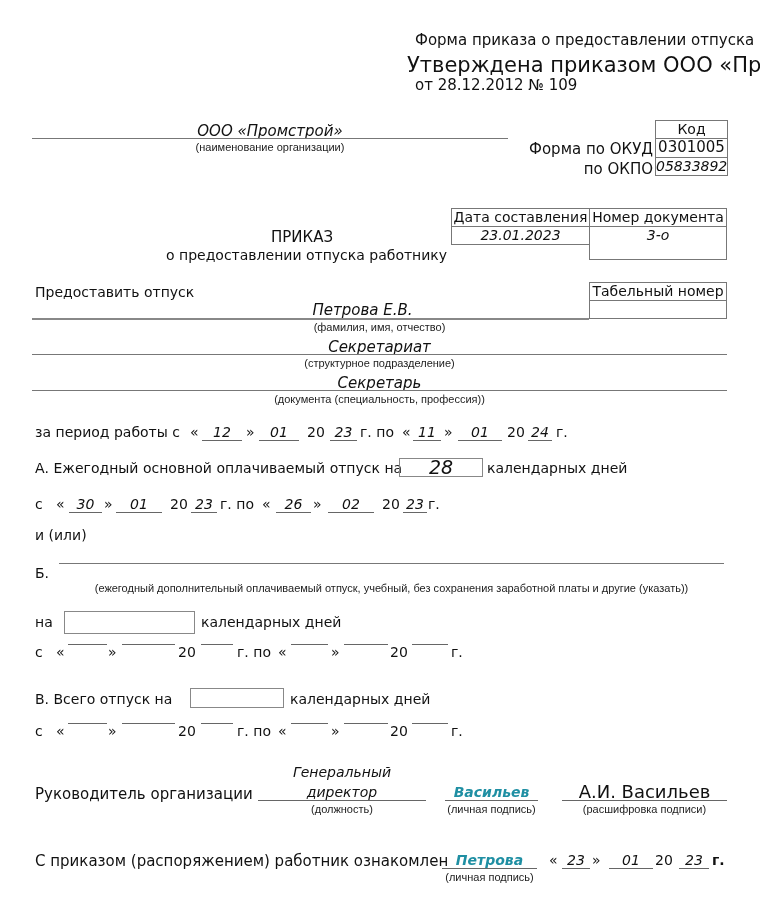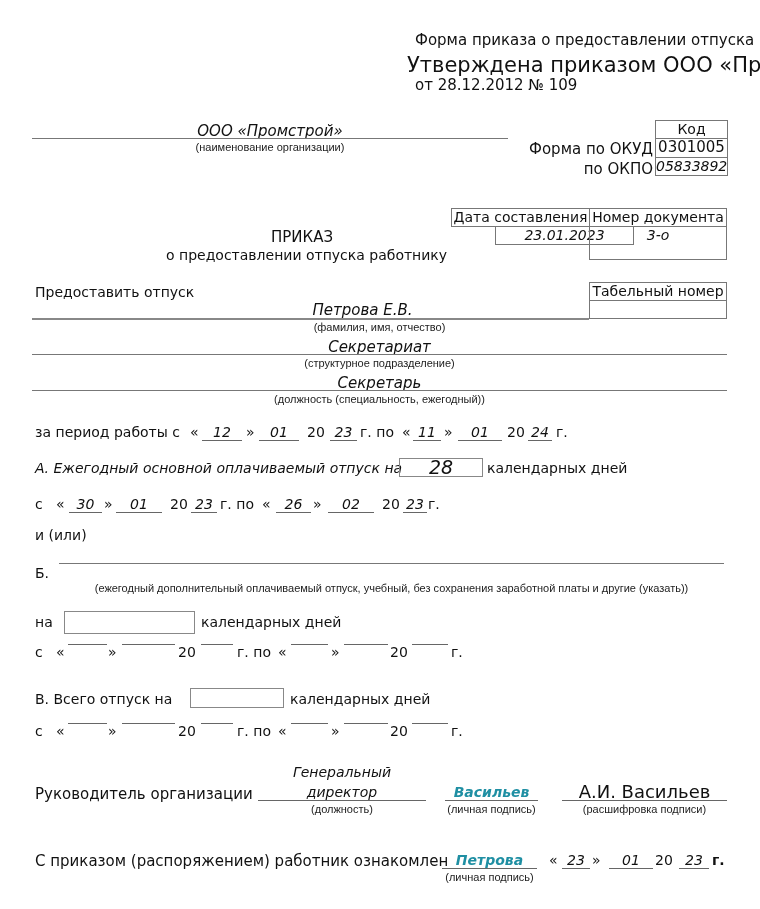--- a/index.html
+++ b/index.html
@@ -29,55 +29,55 @@
 <div class="cell" style="left:655px;top:120px;width:73px;height:19px;">Код</div>
 <div class="abs t" style="right:107px;top:140px;font-size:15px;">Форма по ОКУД</div>
 <div class="cell" style="left:655px;top:138px;width:73px;height:20px;font-size:15px;">0301005</div>
 <div class="abs t" style="right:107px;top:160px;font-size:15px;">по ОКПО</div>
 <div class="cell it" style="left:655px;top:157px;width:73px;height:19px;font-size:14px;">05833892</div>
 
 <div class="abs t" style="left:166px;width:272px;top:228px;text-align:center;font-size:15px;">ПРИКАЗ</div>
 <div class="abs t" style="left:166px;width:272px;top:247px;text-align:center;font-size:14px;">о предоставлении отпуска работнику</div>
 <div class="cell" style="left:451px;top:208px;width:139px;height:19px;">Дата составления</div>
 <div class="cell" style="left:589px;top:208px;width:138px;height:19px;">Номер документа</div>
-<div class="cell it" style="left:451px;top:226px;width:139px;height:19px;margin-left:44px;">23.01.2023</div>
+<div class="cell it" style="left:451px;top:226px;width:139px;height:19px;">23.01.2023</div>
 <div class="cell it" style="left:589px;top:226px;width:138px;height:34px;">3-о</div>
 
 <div class="abs t" style="left:35px;top:284px;">Предоставить отпуск</div>
 <div class="cell" style="left:589px;top:282px;width:138px;height:19px;">Табельный номер</div>
 <div class="cell" style="left:589px;top:300px;width:138px;height:19px;"></div>
 <div class="abs t it" style="left:32px;width:723px;top:301px;text-align:center;font-size:15px;padding-right:0;"><span style="position:relative;left:-31px;">Петрова Е.В.</span></div>
 <div class="line" style="left:32px;width:557px;top:318px;border-top:2px solid #888;"></div>
 <div class="abs cap" style="left:32px;width:695px;top:321px;">(фамилия, имя, отчество)</div>
 
 <div class="abs t it" style="left:32px;width:695px;top:338px;text-align:center;font-size:15px;">Секретариат</div>
 <div class="line" style="left:32px;width:695px;top:354px;"></div>
 <div class="abs cap" style="left:32px;width:695px;top:357px;">(структурное подразделение)</div>
 
 <div class="abs t it" style="left:32px;width:695px;top:374px;text-align:center;font-size:15px;">Секретарь</div>
 <div class="line" style="left:32px;width:695px;top:390px;"></div>
-<div class="abs cap" style="left:32px;width:695px;top:393px;">(должность (специальность, ежегодный))</div>
+<div class="abs cap" style="left:32px;width:695px;top:393px;">(документа (специальность, профессия))</div>
 
 <div class="abs t" style="left:35px;top:424px;">за период работы с</div>
 <div class="abs t" style="left:190px;top:424px;">«</div>
 <div class="fill" style="left:202px;top:424px;width:40px;">12</div>
 <div class="abs t" style="left:246px;top:424px;">»</div>
 <div class="fill" style="left:259px;top:424px;width:40px;">01</div>
 <div class="abs t" style="left:307px;top:424px;">20</div>
 <div class="fill" style="left:330px;top:424px;width:27px;">23</div>
 <div class="abs t" style="left:360px;top:424px;">г. по</div>
 <div class="abs t" style="left:402px;top:424px;">«</div>
 <div class="fill" style="left:413px;top:424px;width:28px;">11</div>
 <div class="abs t" style="left:444px;top:424px;">»</div>
 <div class="fill" style="left:458px;top:424px;width:44px;">01</div>
 <div class="abs t" style="left:507px;top:424px;">20</div>
 <div class="fill" style="left:528px;top:424px;width:24px;">24</div>
 <div class="abs t" style="left:556px;top:424px;">г.</div>
 
-<div class="abs t" style="left:35px;top:460px;font-style:italic;">А. Ежегодный основной оплачиваемый отпуск на</div>
+<div class="abs t" style="left:35px;top:460px;">А. Ежегодный основной оплачиваемый отпуск на</div>
 <div class="box it" style="left:399px;top:458px;width:84px;height:19px;text-align:center;font-size:19px;line-height:17px;">28</div>
 <div class="abs t" style="left:487px;top:460px;">календарных дней</div>
 
 <div class="abs t" style="left:35px;top:496px;">с</div>
 <div class="abs t" style="left:56px;top:496px;">«</div>
 <div class="fill" style="left:69px;top:496px;width:33px;">30</div>
 <div class="abs t" style="left:104px;top:496px;">»</div>
 <div class="fill" style="left:116px;top:496px;width:46px;">01</div>
 <div class="abs t" style="left:170px;top:496px;">20</div>
 <div class="fill" style="left:191px;top:496px;width:26px;">23</div>

